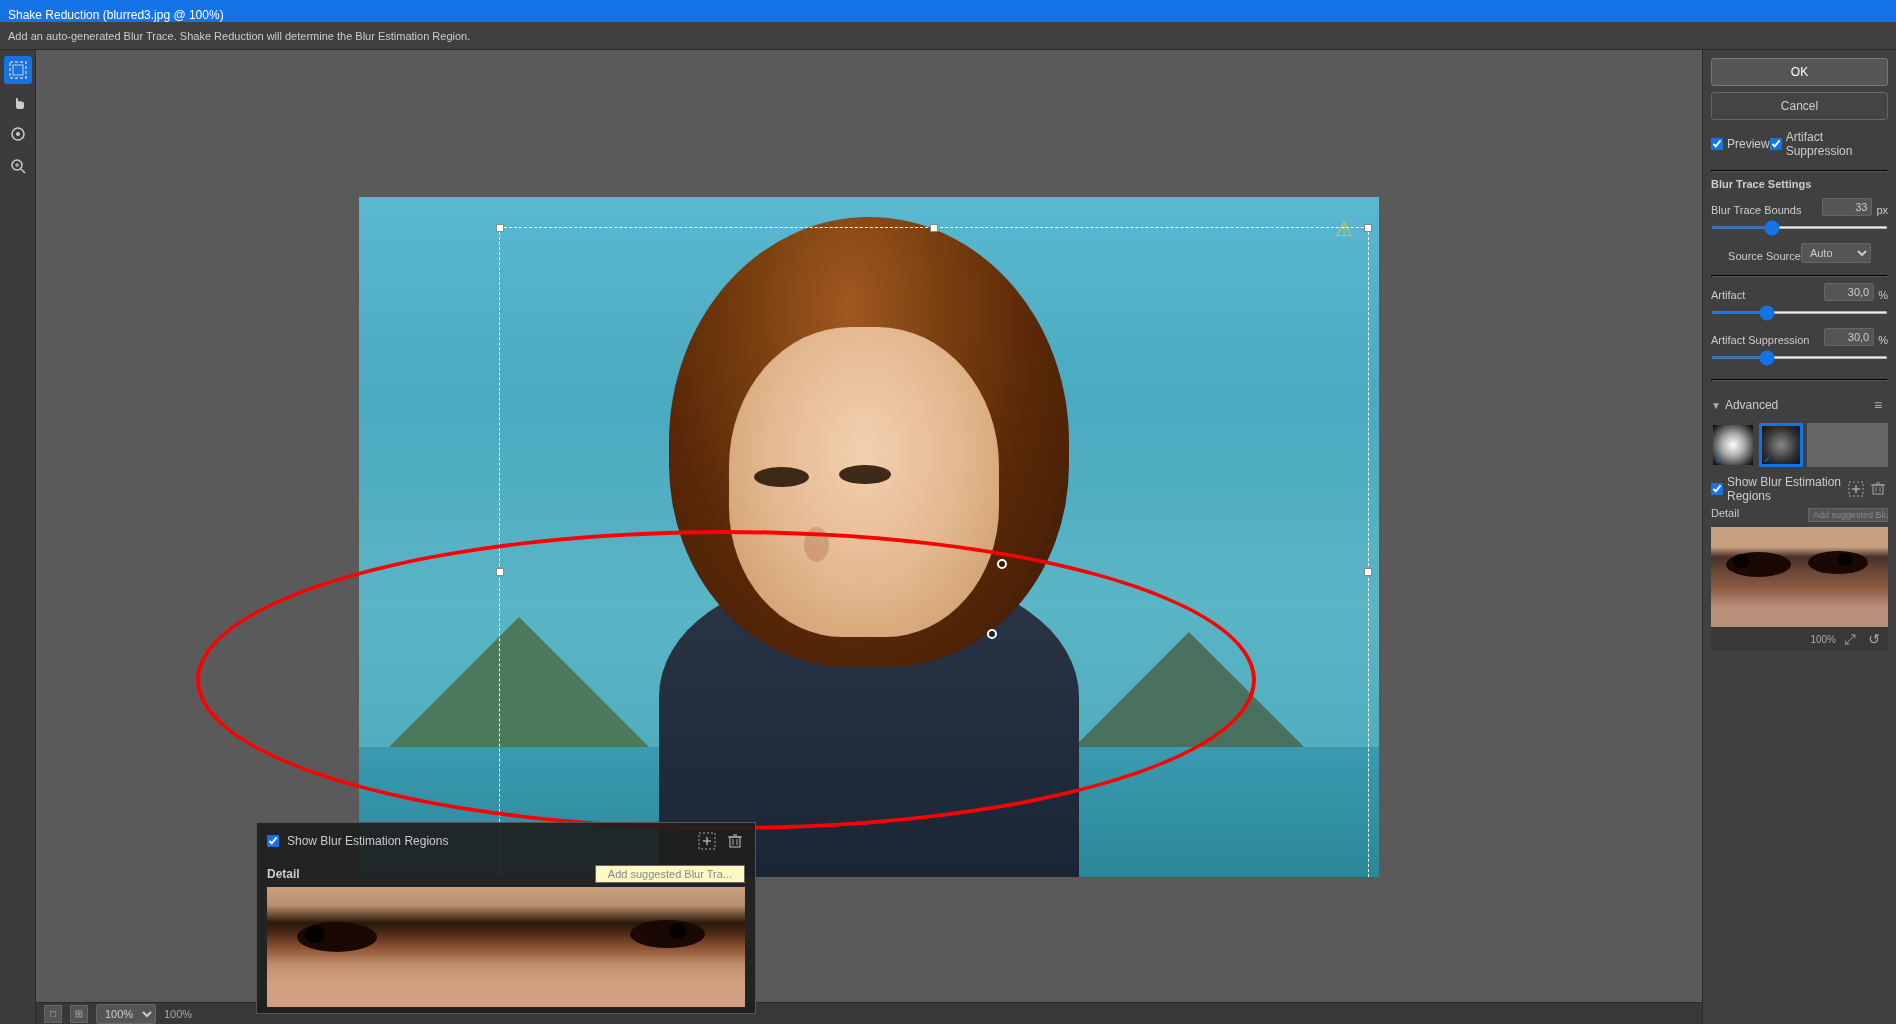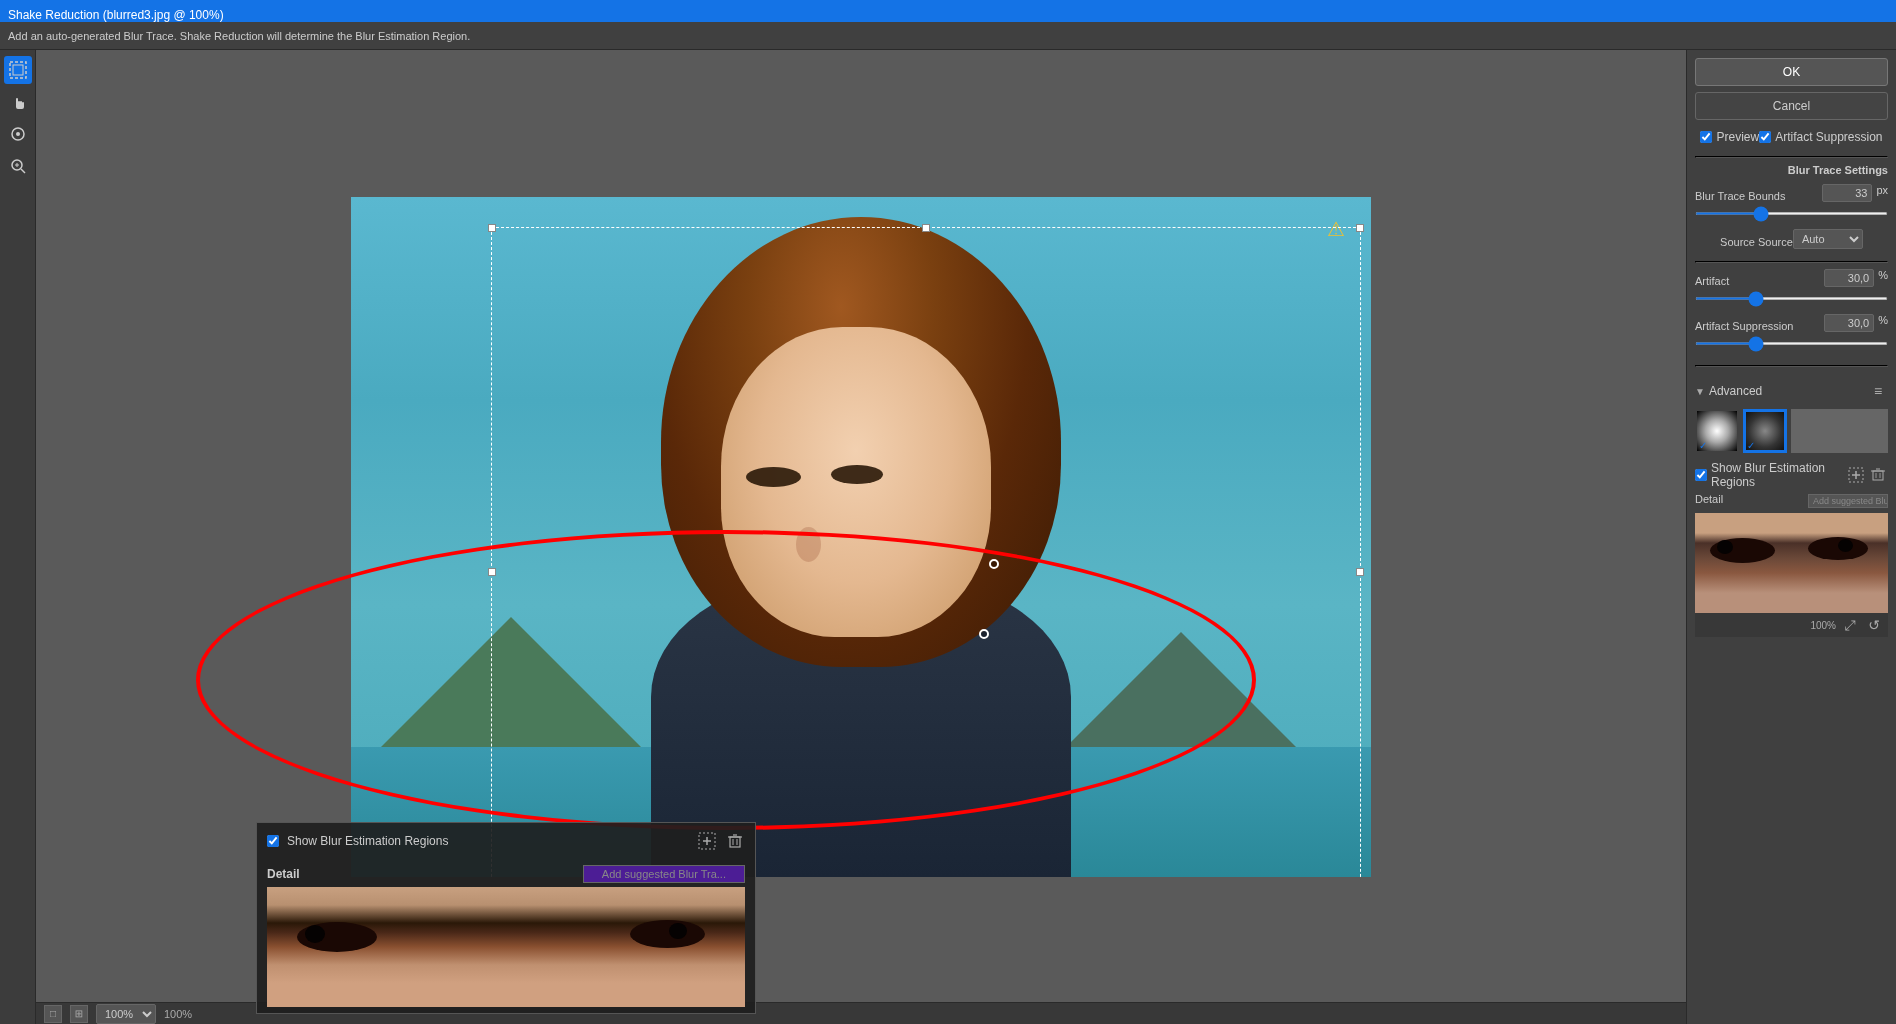--- a/index.html
+++ b/index.html
@@ -153,21 +153,21 @@
       width: 1060px;
       height: 300px;
       border: 4px solid red;
       border-radius: 50%;
       pointer-events: none;
       z-index: 5;
     }
 
     
     #right-panel {
-      width: 210px;
+      width: 194px;
       background: #404040;
       border-left: 1px solid #2a2a2a;
       display: flex;
       flex-direction: column;
       padding: 8px;
     }
 
     .btn-primary {
       width: 100%;
       padding: 6px;
@@ -192,41 +192,40 @@
       margin-bottom: 10px;
       font-size: 12px;
       text-align: center;
     }
 
     .section-title {
       font-size: 11px;
       font-weight: bold;
       color: #ccc;
       margin-bottom: 8px;
-      text-align: right;
     }
 
     .panel-row {
       display: flex;
       align-items: center;
       justify-content: center;
       margin-bottom: 6px;
     }
 
     .panel-label {
       font-size: 11px;
       color: #ccc;
       margin-top: 6px;
     }
 
     .panel-value {
       font-size: 11px;
       color: #ccc;
       display: flex;
-      align-items: flex-start;
+      align-items: flex-end;
       gap: 4px;
     }
 
     .checkbox-wrap {
       display: flex;
       align-items: center;
       gap: 4px;
     }
 
     input[type="checkbox"] {
@@ -491,21 +490,21 @@
             <line x1="6" y1="2" x2="10" y2="2" stroke="#aaa" stroke-width="1.2"></line>
             <line x1="6" y1="6" x2="6" y2="12" stroke="#aaa" stroke-width="1"></line>
             <line x1="10" y1="6" x2="10" y2="12" stroke="#aaa" stroke-width="1"></line>
           </svg>
         </div>
       </div>
 
       <div id="popup-body">
         <div style="display:flex;align-items:center;justify-content:space-between;padding:0 0 4px 0;">
           <span style="font-size:12px;color:#ccc;font-weight:bold;">Detail</span>
-          <span style="font-size:11px;color:#888;cursor:pointer;background:#4c1d95;padding:2px 18px;border:1px solid #666;">Add suggested Blur Tra...</span>
+          <span style="font-size:11px;color:#888;cursor:pointer;background:#fef9c3;padding:2px 12px;border:1px solid #666;">Add suggested Blur Tra...</span>
         </div>
         <div id="popup-detail">
 
           <div style="width:100%;height:100%;background:linear-gradient(180deg,#c8a080 0%,#b89070 15%,#2a1808 30%,#4a2818 38%,#8a5030 50%,#c09070 65%,#d0a080 80%);position:relative;">
 
             <div style="position:absolute;top:35px;left:30px;width:80px;height:30px;background:#1a0804;border-radius:50%;"></div>
             <div style="position:absolute;top:38px;left:38px;width:20px;height:18px;background:#050202;border-radius:50%;"></div>
 
             <div style="position:absolute;top:33px;right:40px;width:75px;height:28px;background:#1a0804;border-radius:50%;"></div>
             <div style="position:absolute;top:36px;right:58px;width:18px;height:16px;background:#050202;border-radius:50%;"></div>

